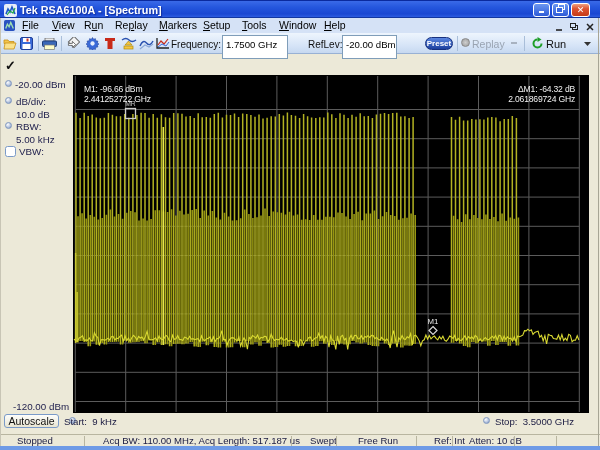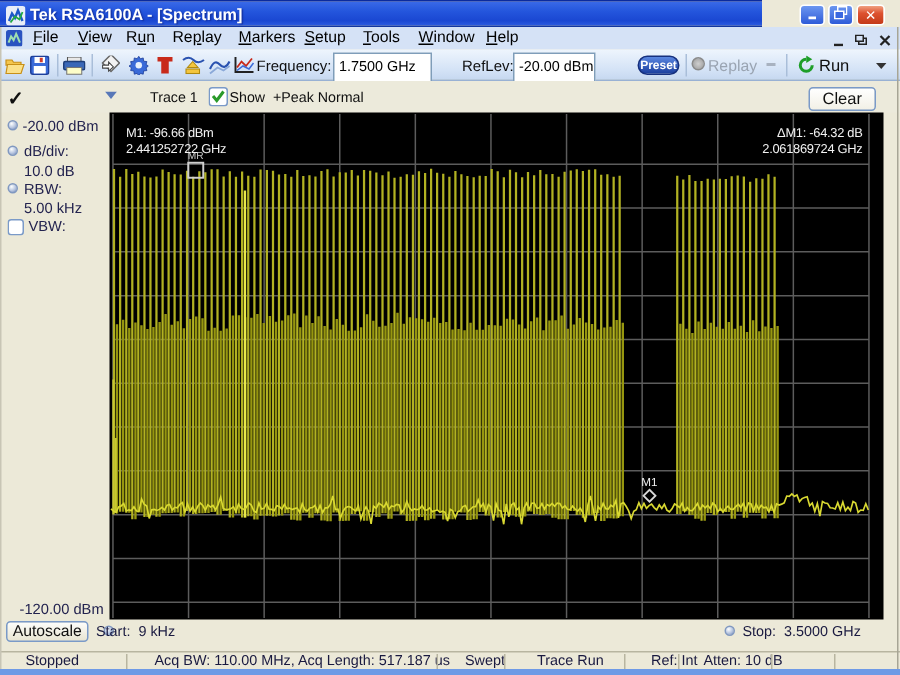--- a/index.html
+++ b/index.html
@@ -1,18 +1,18 @@
 <!DOCTYPE html>
 <html><head><meta charset="utf-8"><style>
 *{margin:0;padding:0;box-sizing:border-box;}
 body{width:600px;height:450px;font-family:"Liberation Sans",sans-serif;overflow:hidden;}
 #win{position:relative;width:600px;height:450px;background:#ece9d8;overflow:hidden;}
 .abs{position:absolute;}
 
-#title{left:0;top:0;width:508px;height:18px;background:linear-gradient(#3a6ae8 0%,#2456dd 40%,#1a47d2 80%,#2c5ce0 100%);border-top:1px solid #0a2a9e;border-bottom:1px solid #1236a0;padding-left:35px;}
+#title{left:0;top:0;width:600px;height:18px;background:linear-gradient(#3a6ae8 0%,#2456dd 40%,#1a47d2 80%,#2c5ce0 100%);border-top:1px solid #0a2a9e;border-bottom:1px solid #1236a0;padding-left:35px;}
 #title .txt{position:absolute;left:20px;top:3px;color:#fff;font-weight:bold;font-size:10.8px;letter-spacing:0px;text-shadow:1px 1px 1px #1331a0;}
 .tbtn{position:absolute;top:2px;width:17px;height:14px;border-radius:3px;border:1px solid #fff;font-size:9px;color:#fff;text-align:center;line-height:12px;}
 #bmin{left:533px;background:linear-gradient(#6b96f0,#2e5bd8);}
 #bmax{left:552px;background:linear-gradient(#6b96f0,#2e5bd8);}
 #bcls{left:571px;background:linear-gradient(#f0a080,#dd5230 40%,#c43a18);}
 
 #menu{left:0;top:18px;width:600px;height:15px;background:#d5e2f6;color:#000;font-size:10.5px;}
 #menu span{position:absolute;top:1px;}
 #menu u{text-decoration:underline;}
 
@@ -137,33 +137,20 @@
     <svg class="abs" style="left:531px;top:4px" width="13" height="13" viewBox="0 0 13 13">
         <path d="M10.5 6.5 A4 4 0 1 1 6.5 2.5" stroke="#1e9e28" stroke-width="2" fill="none"></path>
         <path d="M6.5 0 L10.5 2.5 L6.5 5 Z" fill="#1e9e28"></path>
       </svg>
     <div class="tlabel" style="left:546px;top:5px;font-size:11px">Run</div>
     <svg class="abs" style="left:584px;top:9px" width="7" height="4" viewBox="0 0 7 4">
         <path d="M0 0 L7 0 L3.5 4 Z" fill="#333"></path>
       </svg>
   </div>
 
-  <div id="tracerow" class="abs">
-    <svg class="abs" style="left:70px;top:7px" width="8" height="5" viewBox="0 0 8 5">
-        <path d="M0 0 L4 5 L8 0" fill="#5878b8"></path>
-      </svg>
-    <span class="abs" style="left:100px;top:6px">Trace 1</span>
-    <svg class="abs" style="left:139px;top:4px" width="13" height="13" viewBox="0 0 13 13">
-        <rect x="0.5" y="0.5" width="12" height="12" rx="2" fill="#fff" stroke="#7a9ac8"></rect>
-        <path d="M3 6 L5.5 9 L10 3" stroke="#2a9a2a" stroke-width="2" fill="none"></path>
-      </svg>
-    <span class="abs" style="left:153px;top:6px">Show</span>
-    <span class="abs" style="left:182px;top:6px">+Peak Normal</span>
-    <div class="btn" style="left:539px;top:4px;width:45px;height:16px;line-height:14px;background:linear-gradient(#fff,#f2f0e6);border:1px solid #7a9ac8;border-radius:3px;">Clear</div>
-  </div>
 
   <div class="abs" style="left:5px;top:58px;font-size:13px;color:#101010;font-weight:bold;">✓</div>
   <div class="spin" style="left:5px;top:80px"></div>
   <div class="lp" style="left:15px;top:79px">-20.00 dBm</div>
   <div class="spin" style="left:5px;top:97px"></div>
   <div class="lp" style="left:16px;top:96px">dB/div:</div>
   <div class="lp" style="left:16px;top:109px">10.0 dB</div>
   <div class="spin" style="left:5px;top:122px"></div>
   <div class="lp" style="left:16px;top:121px">RBW:</div>
   <div class="lp" style="left:16px;top:134px">5.00 kHz</div>
@@ -196,21 +183,21 @@
   <div class="spin" style="left:483px;top:417px"></div>
   <div class="lp" style="left:495px;top:416px;color:#1a1a40;font-size:9.6px">Stop:&nbsp; 3.5000 GHz</div>
 
   <div id="statusbar" class="abs">
     <span style="left:4px">Stopped</span>
     <i style="left:84px"></i>
     <span style="left:90px">Acq BW: 110.00 MHz, Acq Length: 517.187 us</span>
     <i style="left:291px"></i>
     <span style="left:297px">Swept</span>
     <i style="left:336px"></i>
-    <span style="left:345px">Trace Run</span>
+    <span style="left:345px">Free Run</span>
     <i style="left:416px"></i>
     <span style="left:421px">Ref: Int</span>
     <i style="left:452px"></i>
     <span style="left:456px">Atten: 10 dB</span>
     <i style="left:514px"></i>
     <i style="left:556px"></i>
   </div>
   <div id="blueband" class="abs"></div>
   <div id="redge" class="abs"></div>
   <div id="ledge" class="abs"></div>

